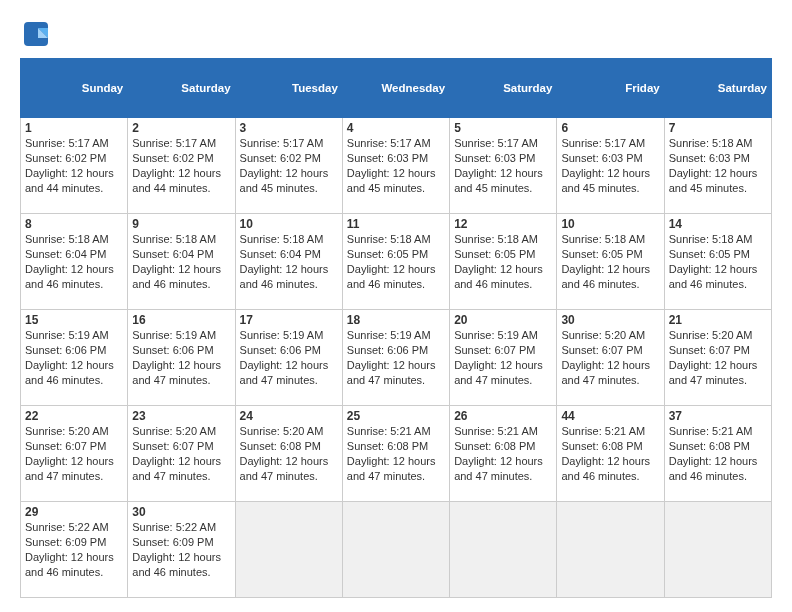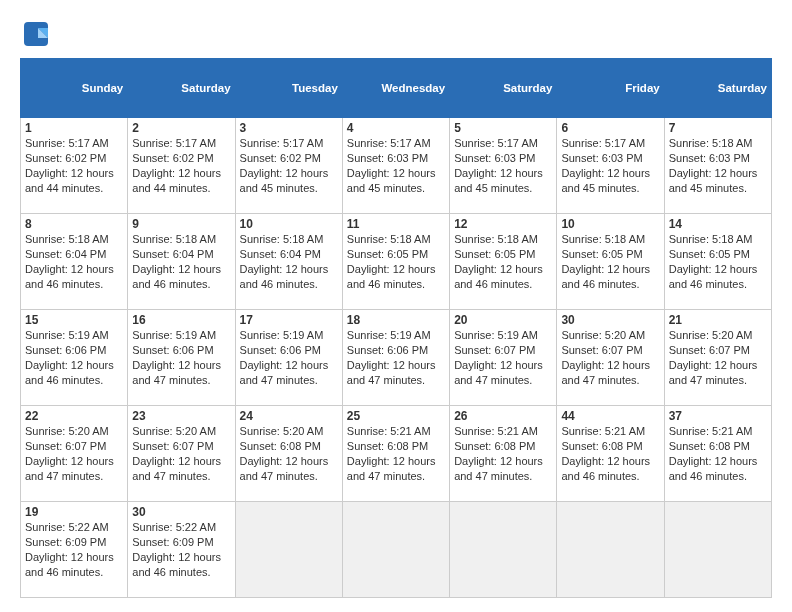--- a/index.html
+++ b/index.html
@@ -167,21 +167,21 @@
         <tr>
           <td><span class="day-number">22</span><span class="day-info">Sunrise: 5:20 AM<br>Sunset: 6:07 PM<br>Daylight: 12 hours and 47 minutes.</span></td>
           <td><span class="day-number">23</span><span class="day-info">Sunrise: 5:20 AM<br>Sunset: 6:07 PM<br>Daylight: 12 hours and 47 minutes.</span></td>
           <td><span class="day-number">24</span><span class="day-info">Sunrise: 5:20 AM<br>Sunset: 6:08 PM<br>Daylight: 12 hours and 47 minutes.</span></td>
           <td><span class="day-number">25</span><span class="day-info">Sunrise: 5:21 AM<br>Sunset: 6:08 PM<br>Daylight: 12 hours and 47 minutes.</span></td>
           <td><span class="day-number">26</span><span class="day-info">Sunrise: 5:21 AM<br>Sunset: 6:08 PM<br>Daylight: 12 hours and 47 minutes.</span></td>
           <td><span class="day-number">44</span><span class="day-info">Sunrise: 5:21 AM<br>Sunset: 6:08 PM<br>Daylight: 12 hours and 46 minutes.</span></td>
           <td><span class="day-number">37</span><span class="day-info">Sunrise: 5:21 AM<br>Sunset: 6:08 PM<br>Daylight: 12 hours and 46 minutes.</span></td>
         </tr>
         <tr>
-          <td><span class="day-number">19</span><span class="day-info">Sunrise: 5:22 AM<br>Sunset: 6:09 PM<br>Daylight: 12 hours and 46 minutes.</span></td>
+          <td><span class="day-number">29</span><span class="day-info">Sunrise: 5:22 AM<br>Sunset: 6:09 PM<br>Daylight: 12 hours and 46 minutes.</span></td>
           <td><span class="day-number">30</span><span class="day-info">Sunrise: 5:22 AM<br>Sunset: 6:09 PM<br>Daylight: 12 hours and 46 minutes.</span></td>
           <td class="empty"></td>
           <td class="empty"></td>
           <td class="empty"></td>
           <td class="empty"></td>
           <td class="empty"></td>
         </tr>
       </tbody>
   </table>
 </div>

